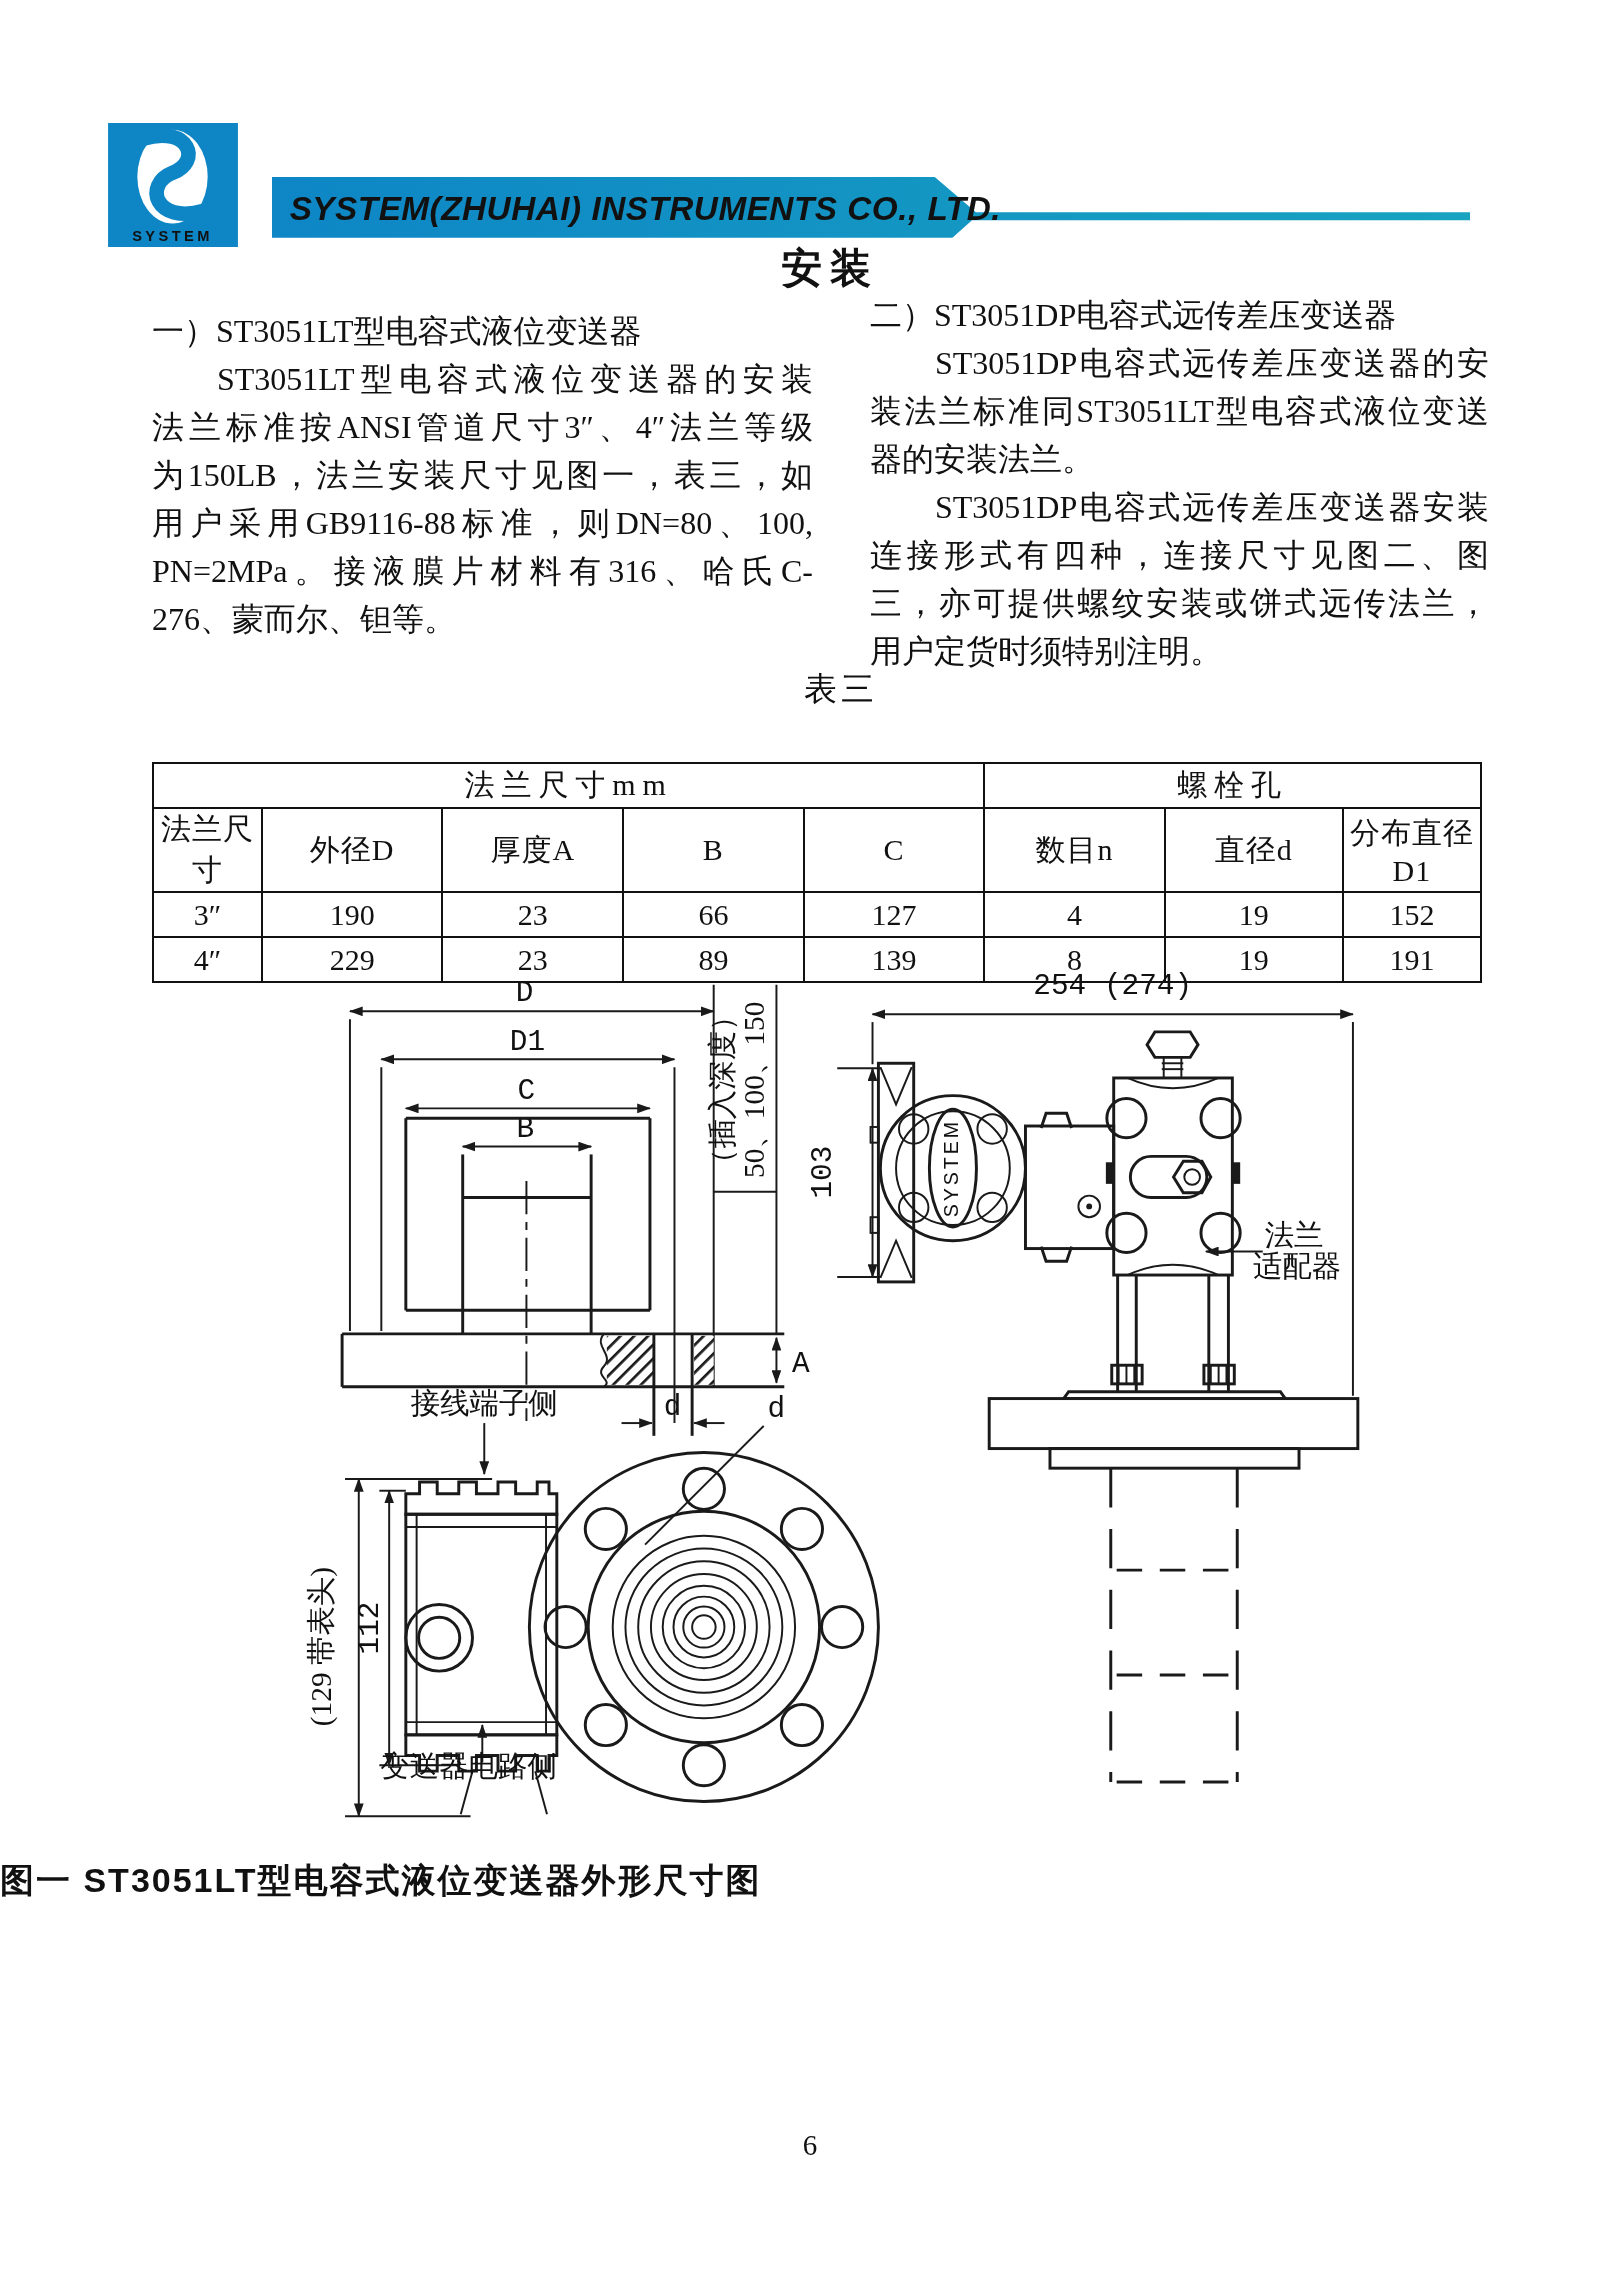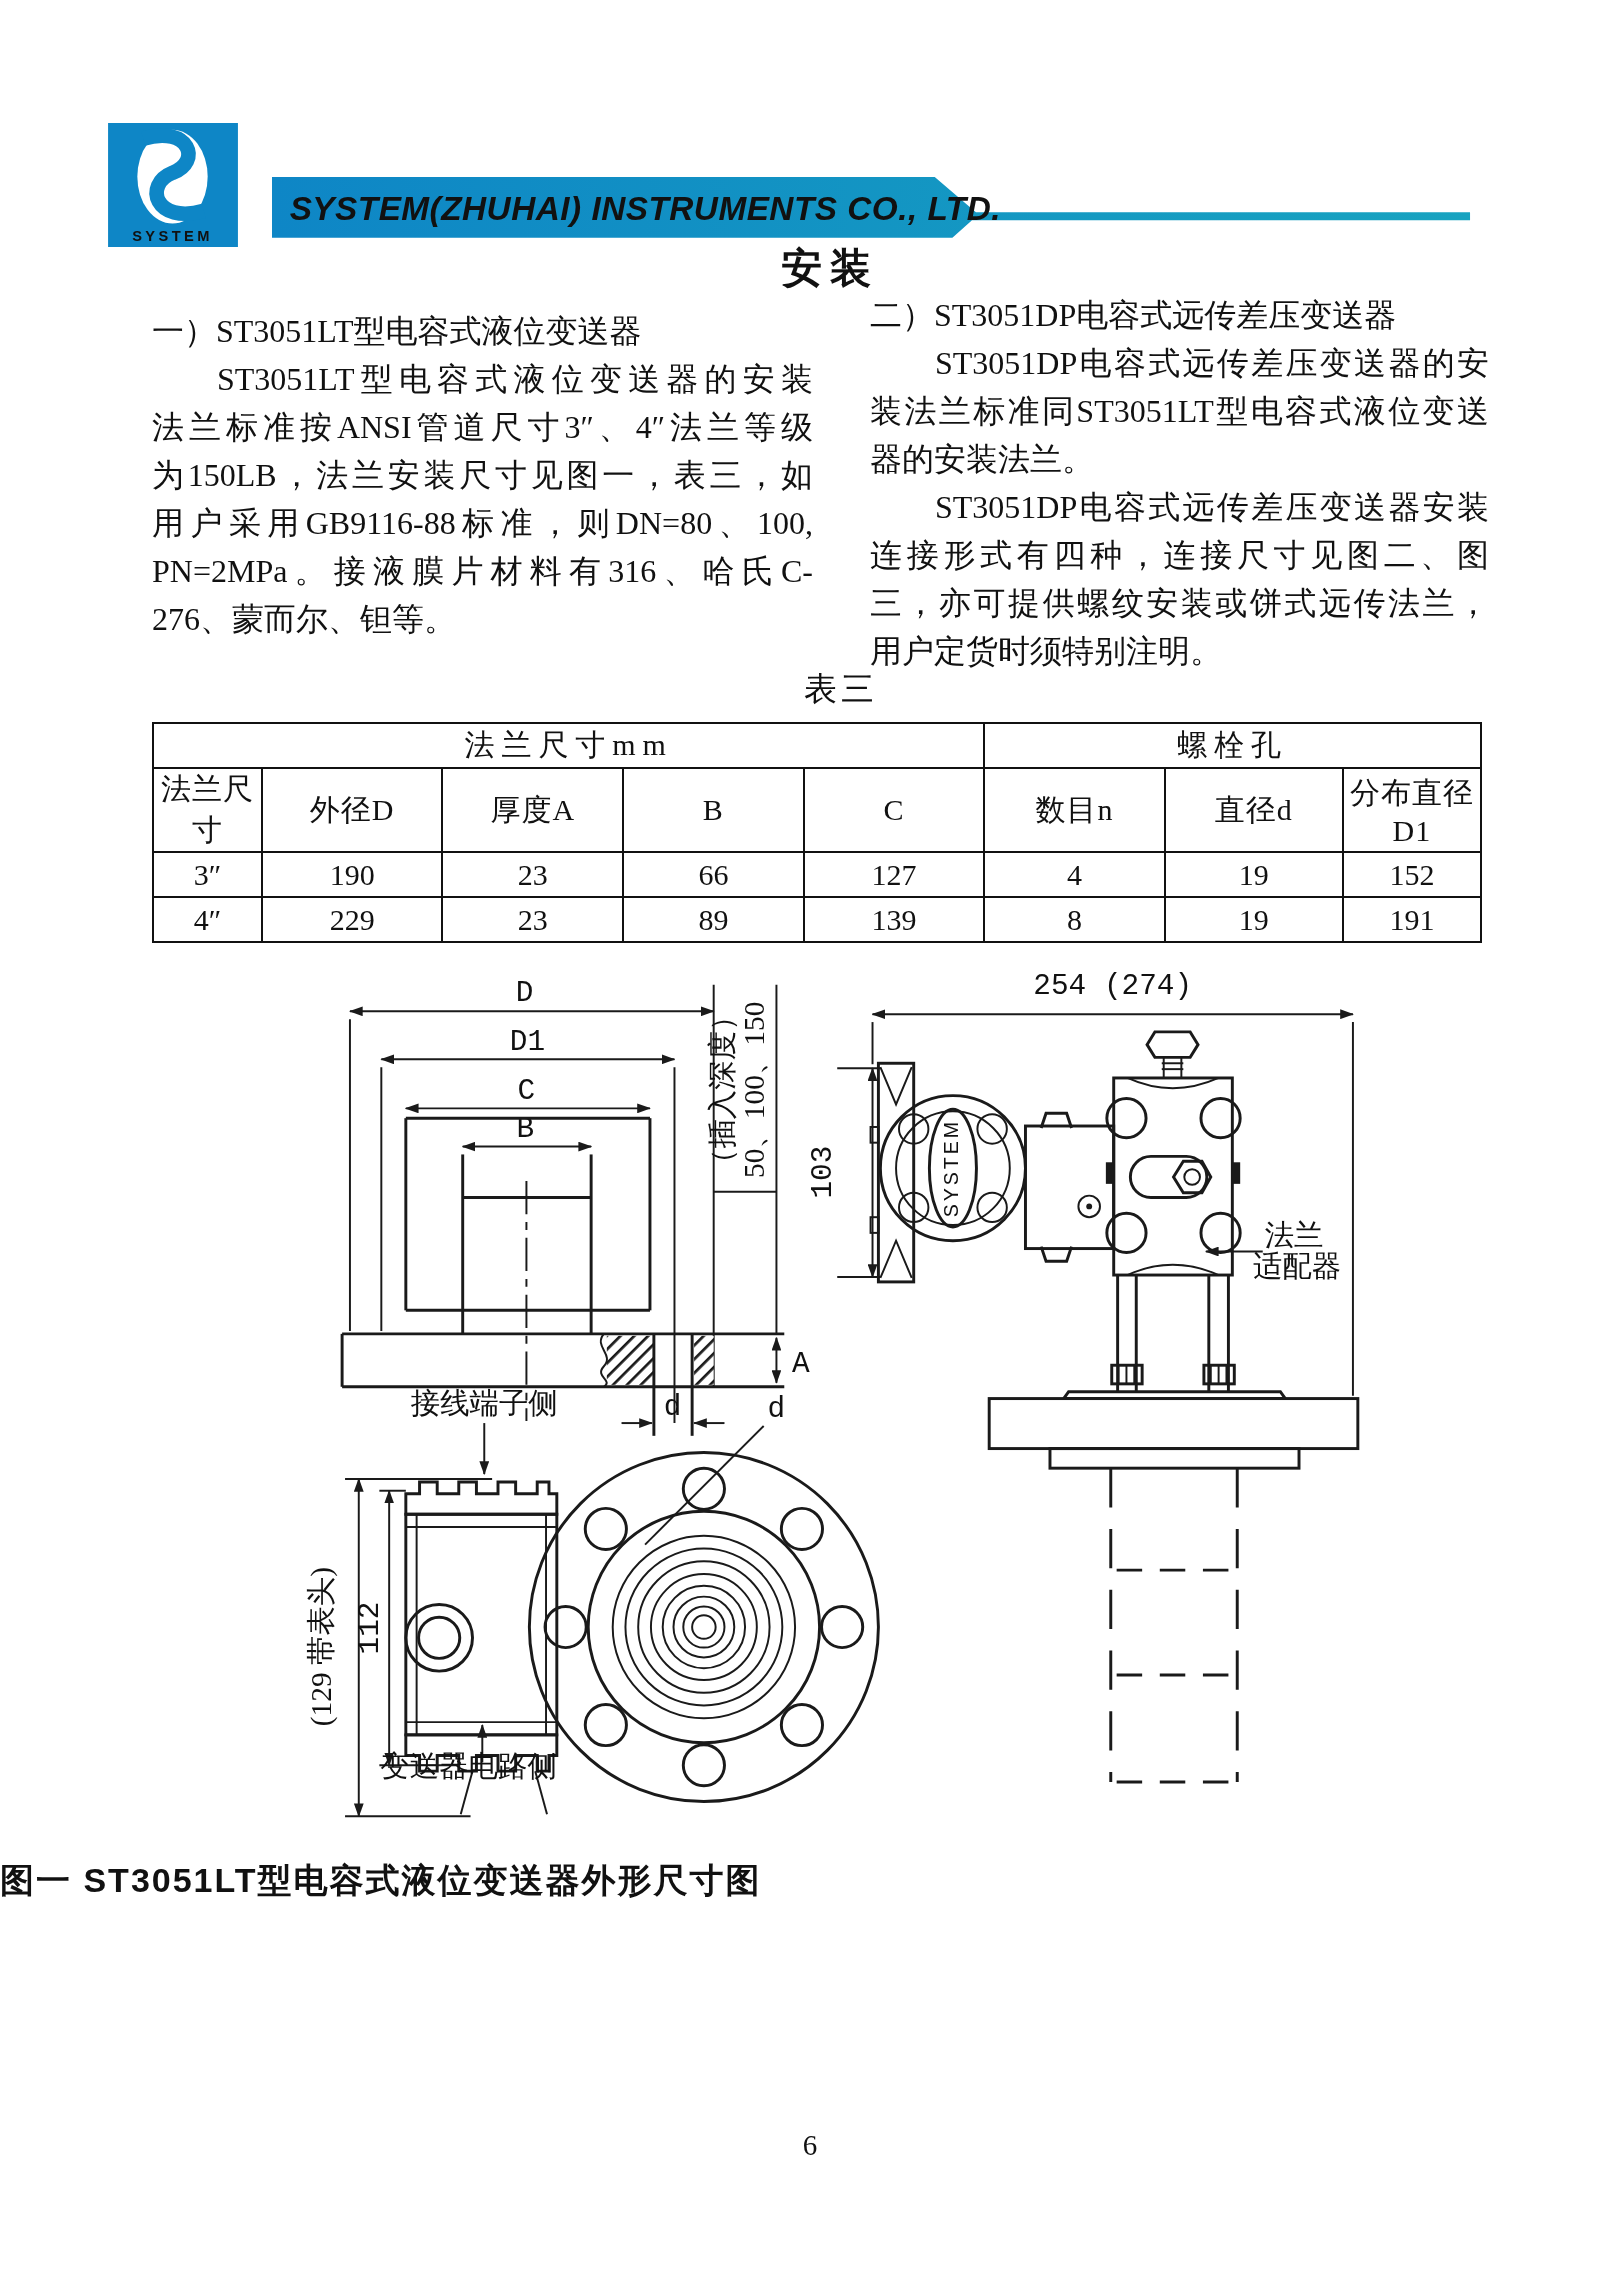--- a/index.html
+++ b/index.html
@@ -7,21 +7,21 @@
        font-family:"Liberation Serif",serif;overflow:hidden;}
   .abs{position:absolute;}
   .page-title{top:241px;left:0;width:100%;text-align:center;font-size:41px;font-weight:600;
               letter-spacing:7.8px;font-family:"Liberation Sans",sans-serif;margin-left:20px;}
   .col{font-size:32px;line-height:48px;}
   .col .ln-t{white-space:normal;}
   .j{text-align:justify;text-align-last:justify;}
   .ind{text-indent:65px;}
   .tbl-caption{top:667px;left:0;width:100%;text-align:center;font-size:33px;letter-spacing:3.9px;padding-left:31px;}
   table.dim{border-collapse:collapse;table-layout:fixed;width:1330px;height:181px;
-            border:2.9px solid #111;}
+            border:2.9px solid #111;margin-top:40px;}
   table.dim td{border:2px solid #111;text-align:center;vertical-align:middle;padding:0;
                font-size:30px;}
   td.grp{letter-spacing:6.9px;font-size:30px;}
   td.hd{font-size:28px;letter-spacing:1px;}
   .fig-caption{top:1858px;left:0;width:100%;text-align:left;font-size:34px;font-weight:600;
                font-family:"Liberation Sans",sans-serif;letter-spacing:2px;}
   .pageno{top:2129px;left:0;width:100%;text-align:center;font-size:29px;}
   svg text{fill:#111;}
 </style>
 </head>

